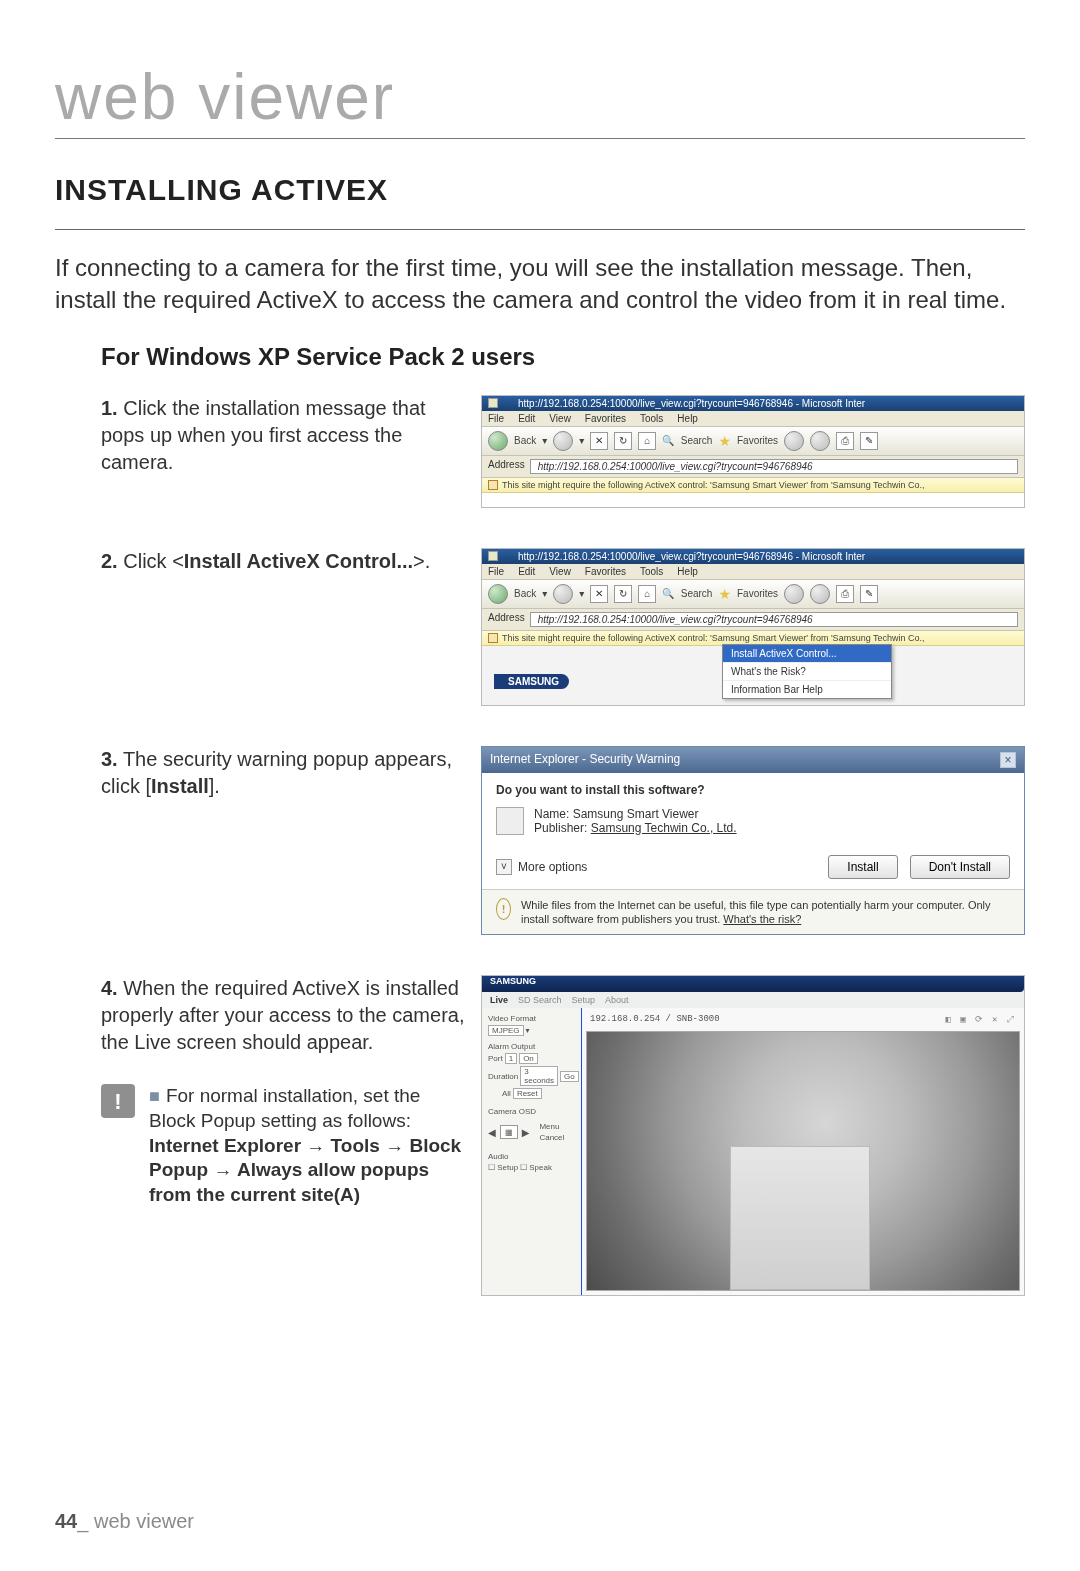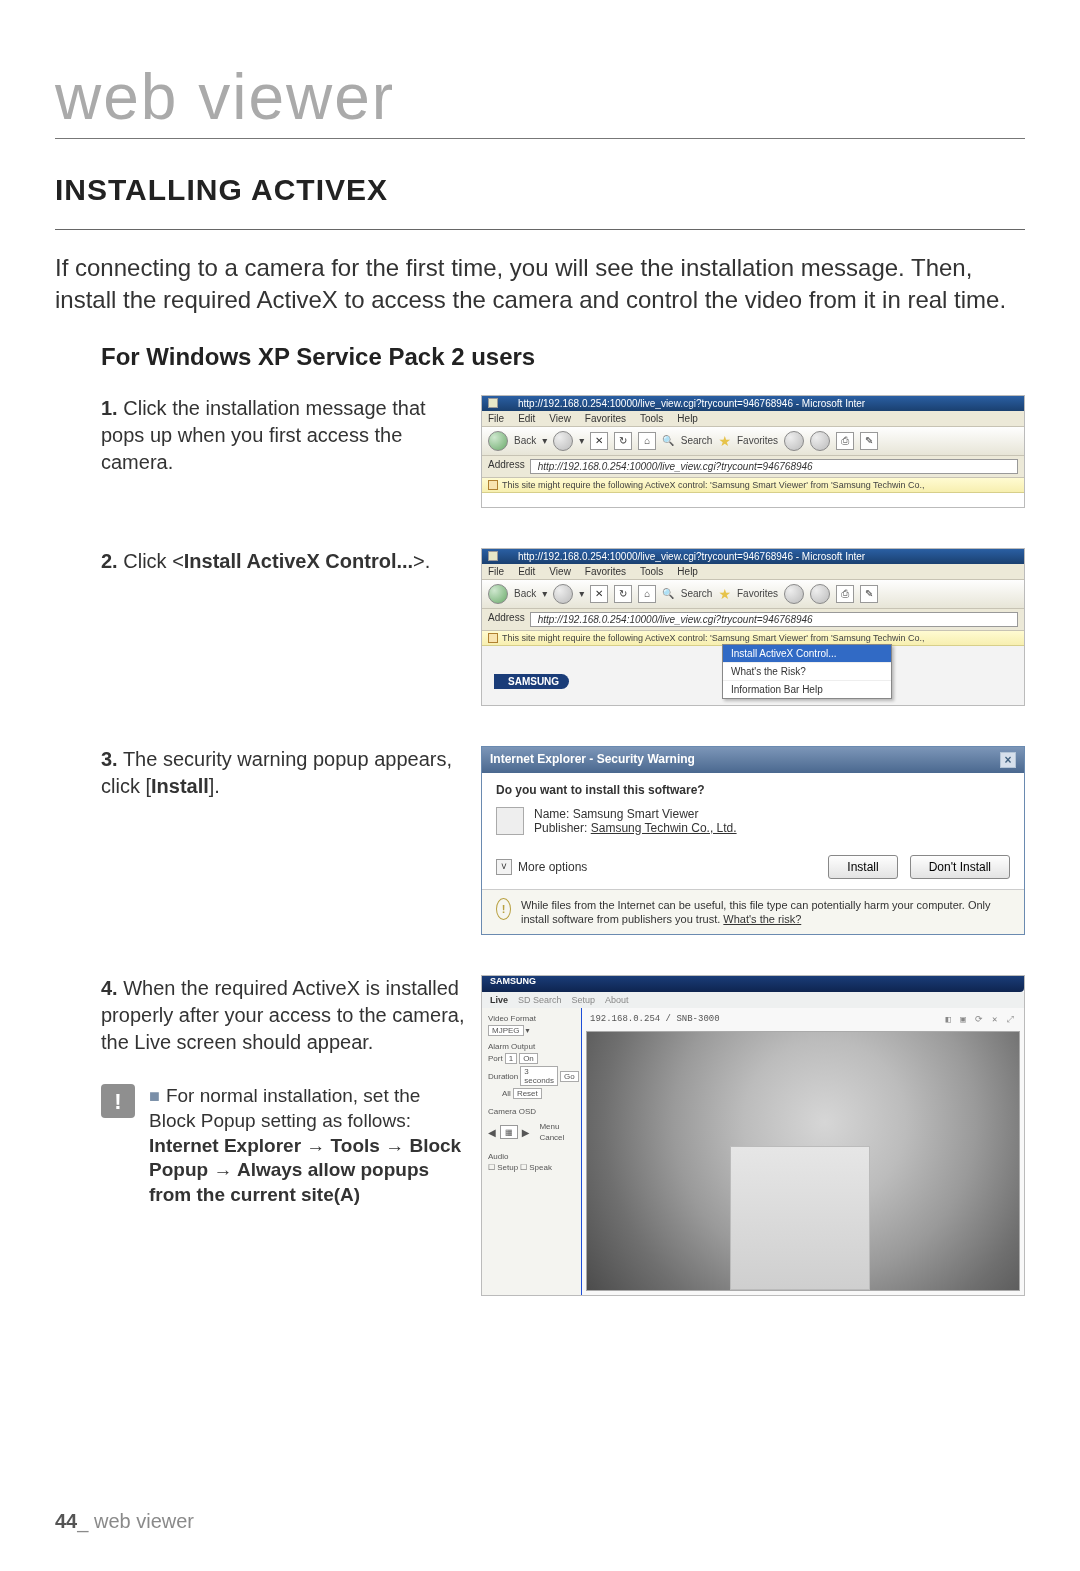--- a/index.html
+++ b/index.html
@@ -139,21 +139,21 @@
   }
   
   .dlg {
     border: 1px solid #6a8ab0;
     background:#fff;
     font-size:12px;
   }
   .dlg-title {
     background: linear-gradient(#7c96b8,#4a688f);
     color:#fff; padding:5px 8px; display:flex; justify-content:space-between;
-    font-weight:bold; font-size:12px;
+    font-weight:normal; font-size:12px;
   }
   .dlg-title .xbtn {
     width:16px; height:16px; background:#d7e0ec; color:#40607f;
     border:1px solid #b5c5d7; text-align:center; line-height:14px; font-size:12px;
   }
   .dlg-body { padding:10px 14px; }
   .dlg-q { font-weight:bold; margin-bottom:10px; }
   .dlg-row { display:flex; gap:10px; margin-bottom:4px; }
   .dlg-icon { width:28px; height:28px; border:1px solid #aaa; background:#eee; }
   .dlg-link { text-decoration:underline; }

